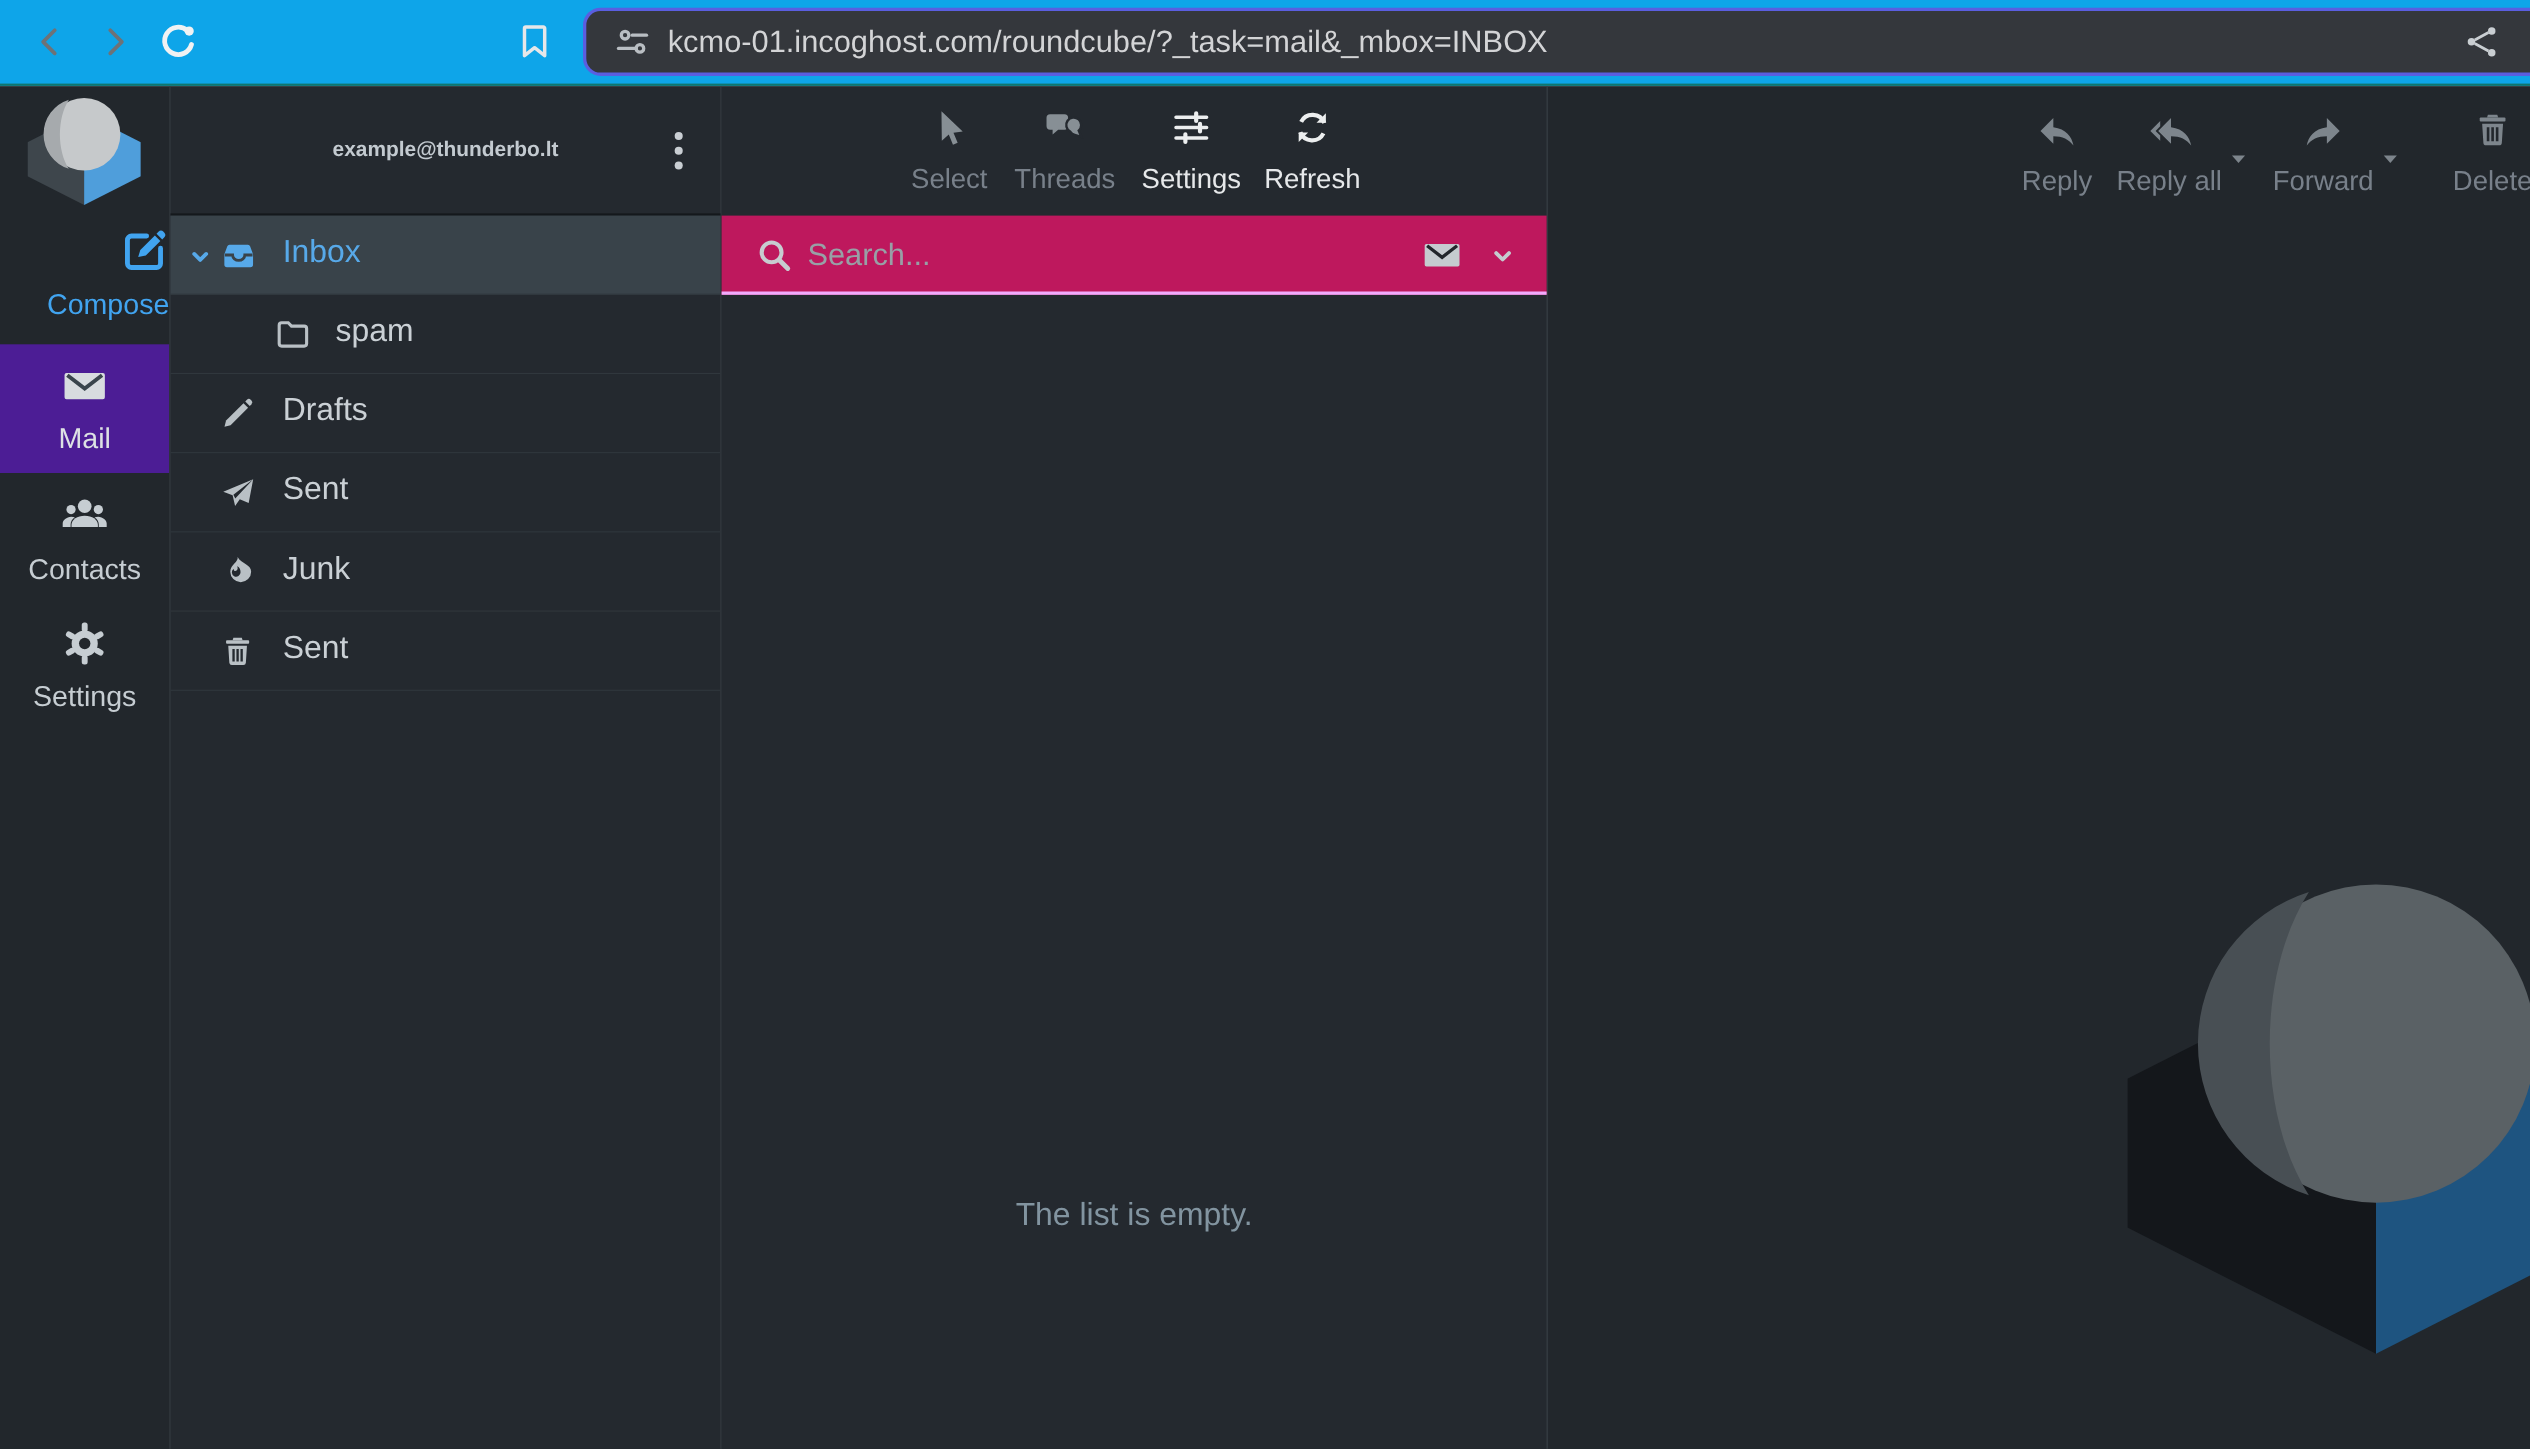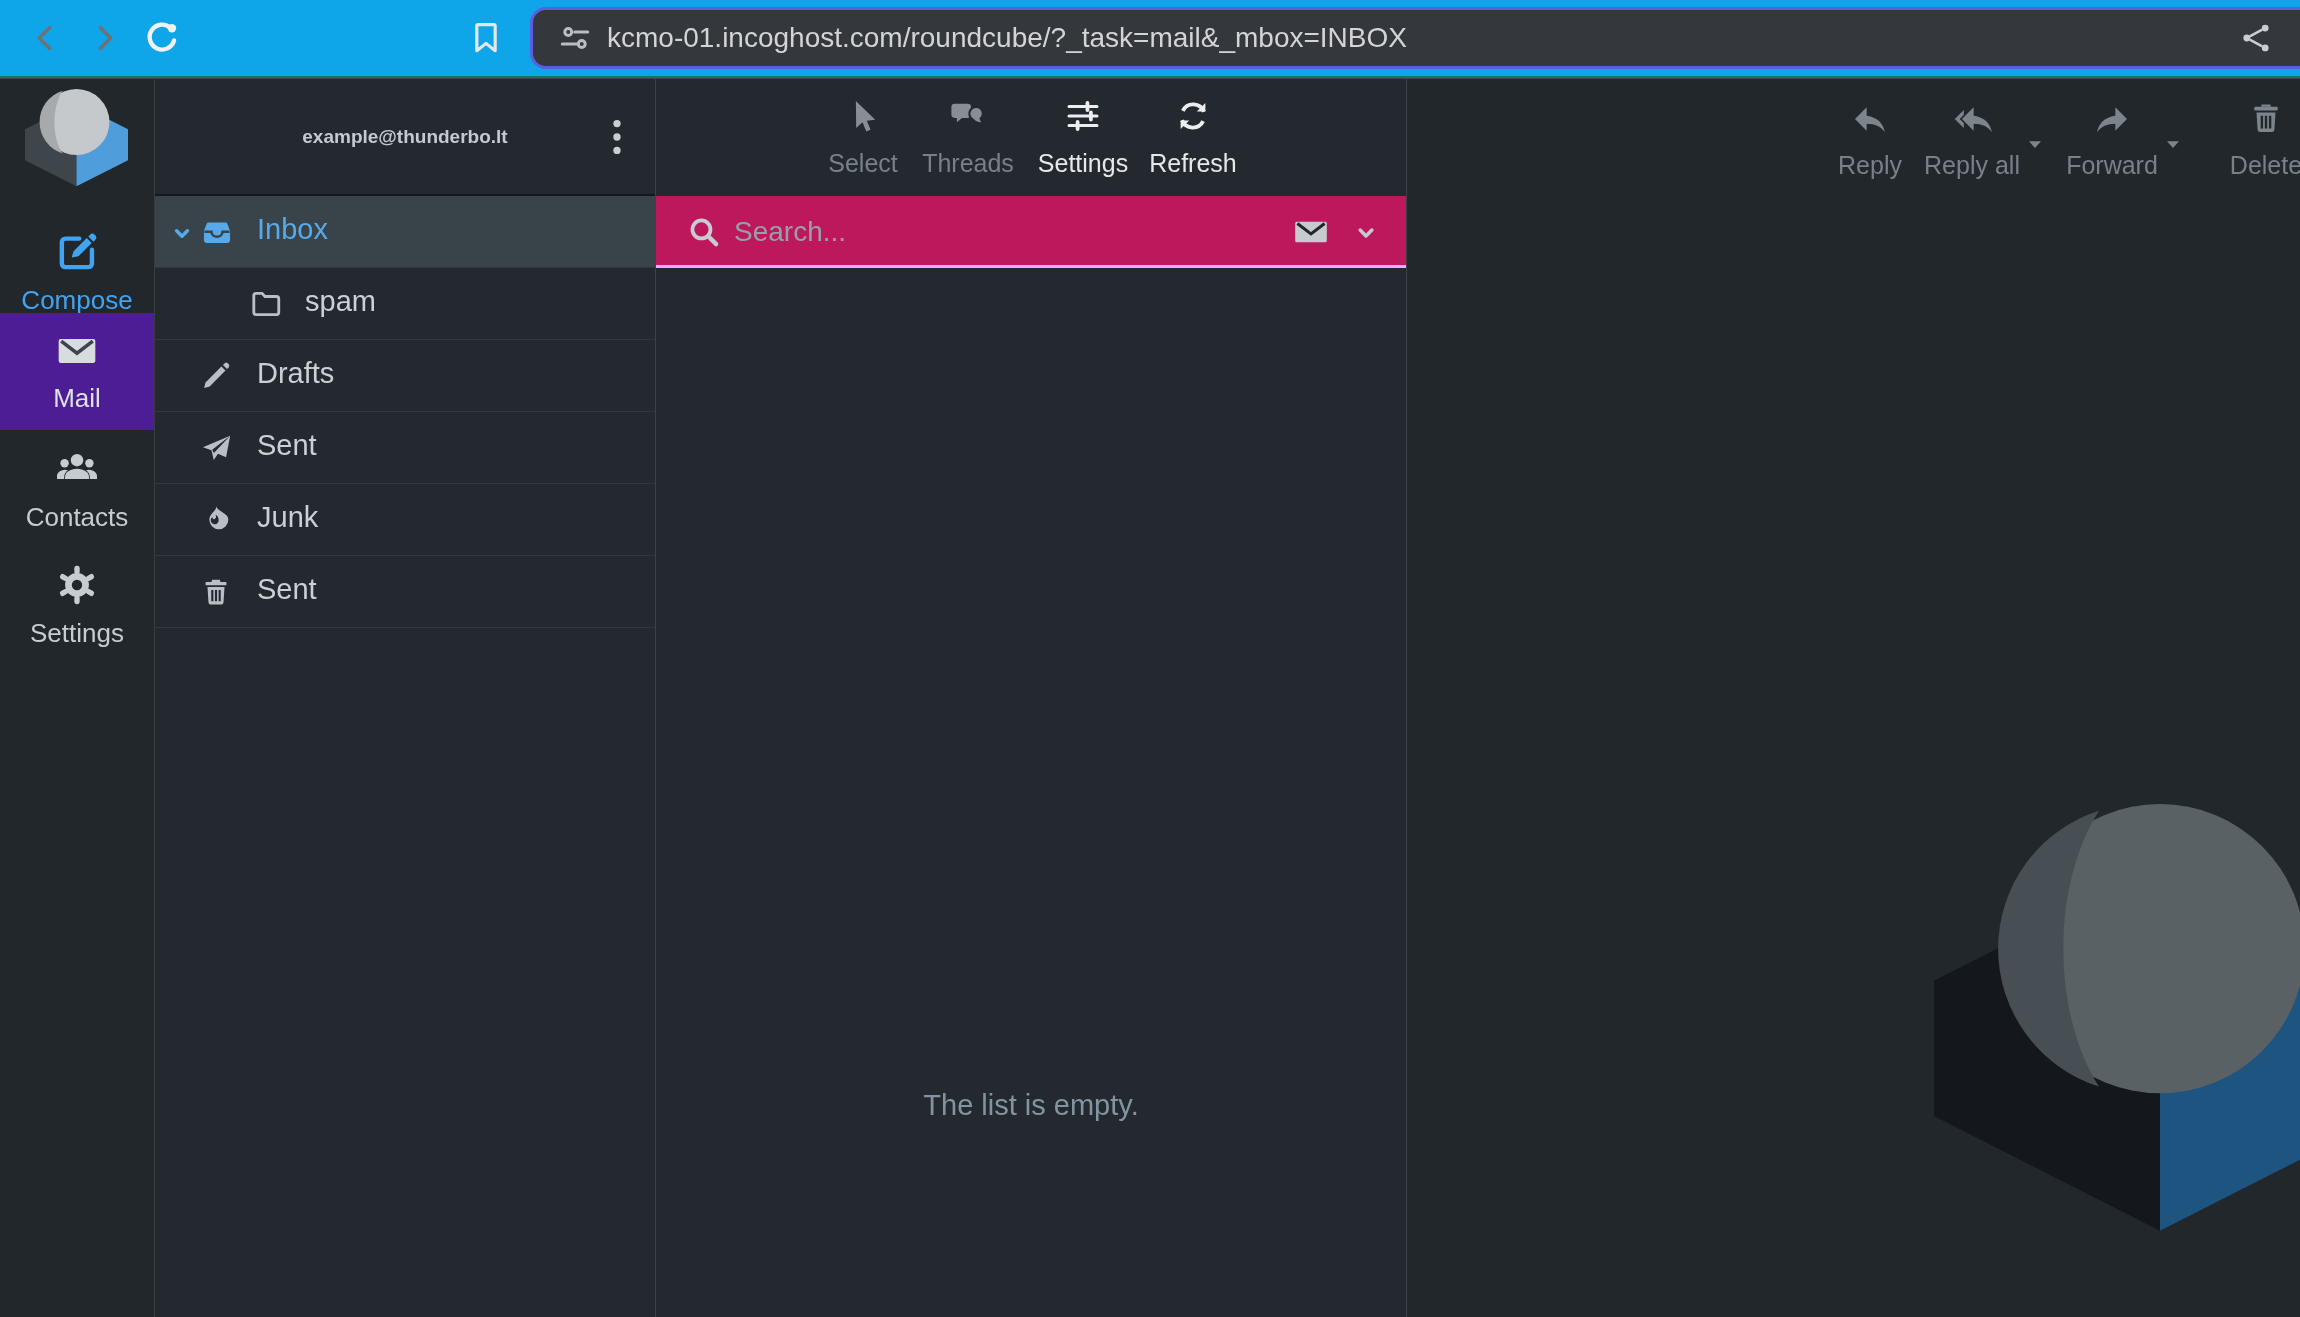--- a/index.html
+++ b/index.html
@@ -16,21 +16,21 @@
   .url-bar{position:absolute;left:530px;top:7px;width:1800px;height:56px;background:#34373c;border:3px solid #5a5ee0;border-radius:16px;display:flex;align-items:center;}
   .url-text{color:#d3d4d6;font-size:28px;white-space:nowrap;margin-left:14px;}
   .tune-wrap{margin-left:24px;}
   .share-wrap{position:absolute;left:1706px;top:11px;}
   
   .app{position:absolute;left:0;top:78px;width:2300px;height:1239px;border-top:1px solid #3e454b;box-sizing:border-box;}
   
   .taskbar{position:absolute;left:0;top:0;width:154px;height:1239px;background:#22272c;}
   .task-item{position:absolute;left:0;width:154px;display:flex;flex-direction:column;align-items:center;justify-content:center;gap:10px;cursor:pointer;}
   .task-item .t-lbl{font-size:26px;color:#c6cdd2;}
-  .task-compose{top:136px;height:114px;color:#41a4f0;}
+  .task-compose{top:112px;height:114px;color:#41a4f0;align-items:flex-end;}
   .task-compose .t-lbl{color:#41a4f0;}
   .task-mail{top:234px;height:117px;background:#4c1d95;}
   .task-mail .t-lbl{color:#dde1e4;}
   .task-contacts{top:351px;height:117px;}
   .task-settings{top:468px;height:117px;}
   .logo-sm{position:absolute;left:25px;top:8px;}
   
   .folder-pane{position:absolute;left:154px;top:0;width:502px;height:1239px;background:#24292f;border-left:1px solid #353c42;border-right:1px solid #3a4147;box-sizing:border-box;}
   .folder-head{position:absolute;left:0;top:0;width:100%;height:117px;border-bottom:2px solid #14181c;box-sizing:border-box;display:flex;align-items:center;justify-content:center;}
   .account-name{font-size:19px;font-weight:bold;color:#c3cad0;}

